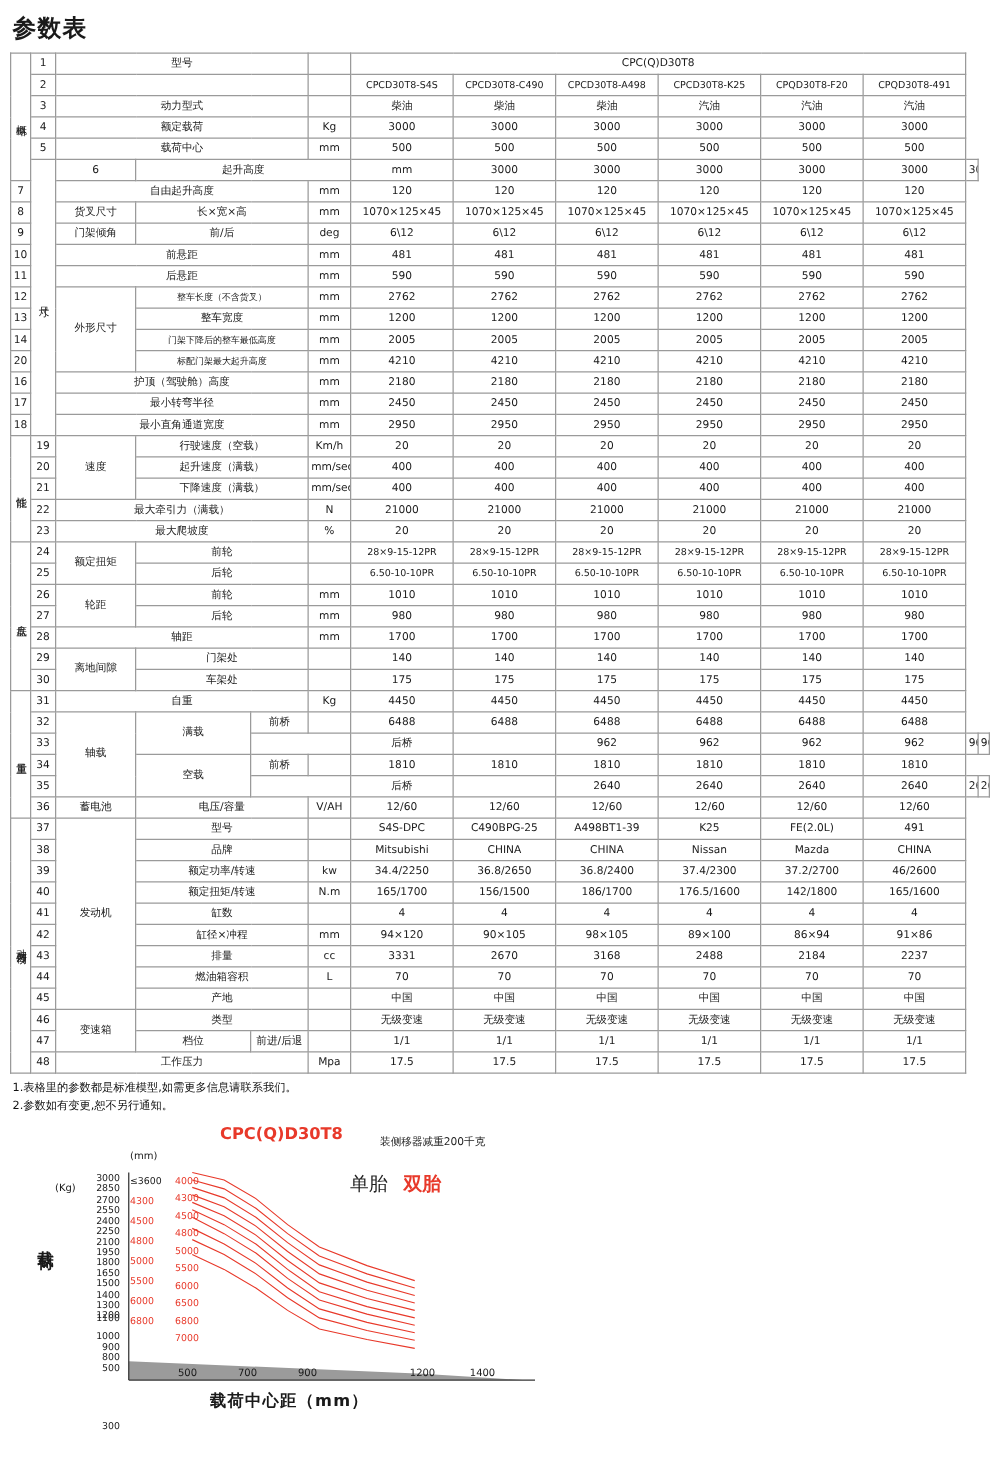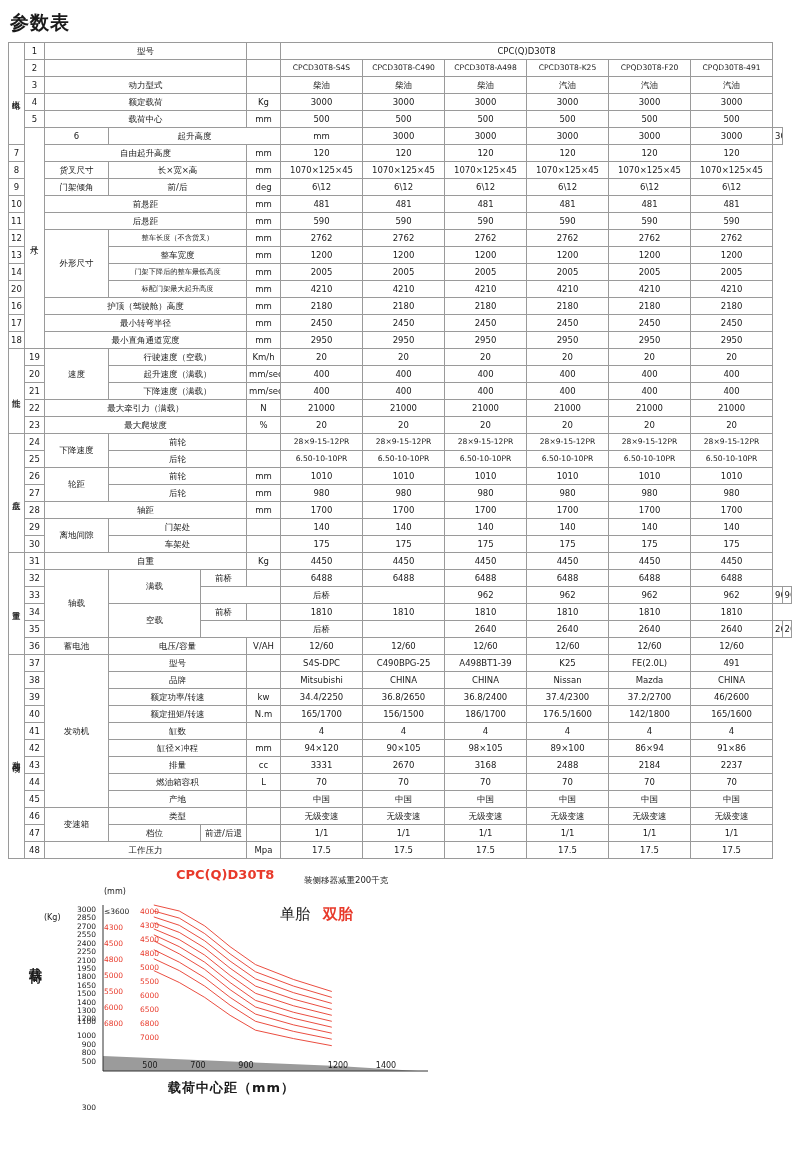--- a/index.html
+++ b/index.html
@@ -416,21 +416,21 @@
           <td class="val">20</td>
           <td class="val">20</td>
           <td class="val">20</td>
           <td class="val">20</td>
           <td class="val">20</td>
           <td class="val">20</td>
         </tr>
         <tr>
           <td class="grp" rowspan="7"><span>底盘</span></td>
           <td class="num">24</td>
-          <td class="lbl" rowspan="2">下降速度</td>
+          <td class="lbl" rowspan="2">额定扭矩</td>
           <td class="lbl" colspan="2">前轮</td>
           <td class="unit"></td>
           <td class="val small75">28×9-15-12PR</td>
           <td class="val small75">28×9-15-12PR</td>
           <td class="val small75">28×9-15-12PR</td>
           <td class="val small75">28×9-15-12PR</td>
           <td class="val small75">28×9-15-12PR</td>
           <td class="val small75">28×9-15-12PR</td>
         </tr>
         <tr>
@@ -706,20 +706,24 @@
           <td class="val">17.5</td>
           <td class="val">17.5</td>
           <td class="val">17.5</td>
           <td class="val">17.5</td>
           <td class="val">17.5</td>
           <td class="val">17.5</td>
         </tr>
       </tbody>
   </table>
 
+  <div class="notes">
+    <div>1.表格里的参数都是标准模型,如需更多信息请联系我们。</div>
+    <div>2.参数如有变更,恕不另行通知。</div>
+  </div>
 
 
   <div class="chart-wrap">
     <div class="chart-model">CPC(Q)D30T8</div>
     <div class="chart-note">装侧移器减重200千克</div>
     <div class="legend">
       <span class="single">单胎</span>
       <span class="dual">双胎</span>
     </div>
     <div class="unit-mm">(mm)</div>

